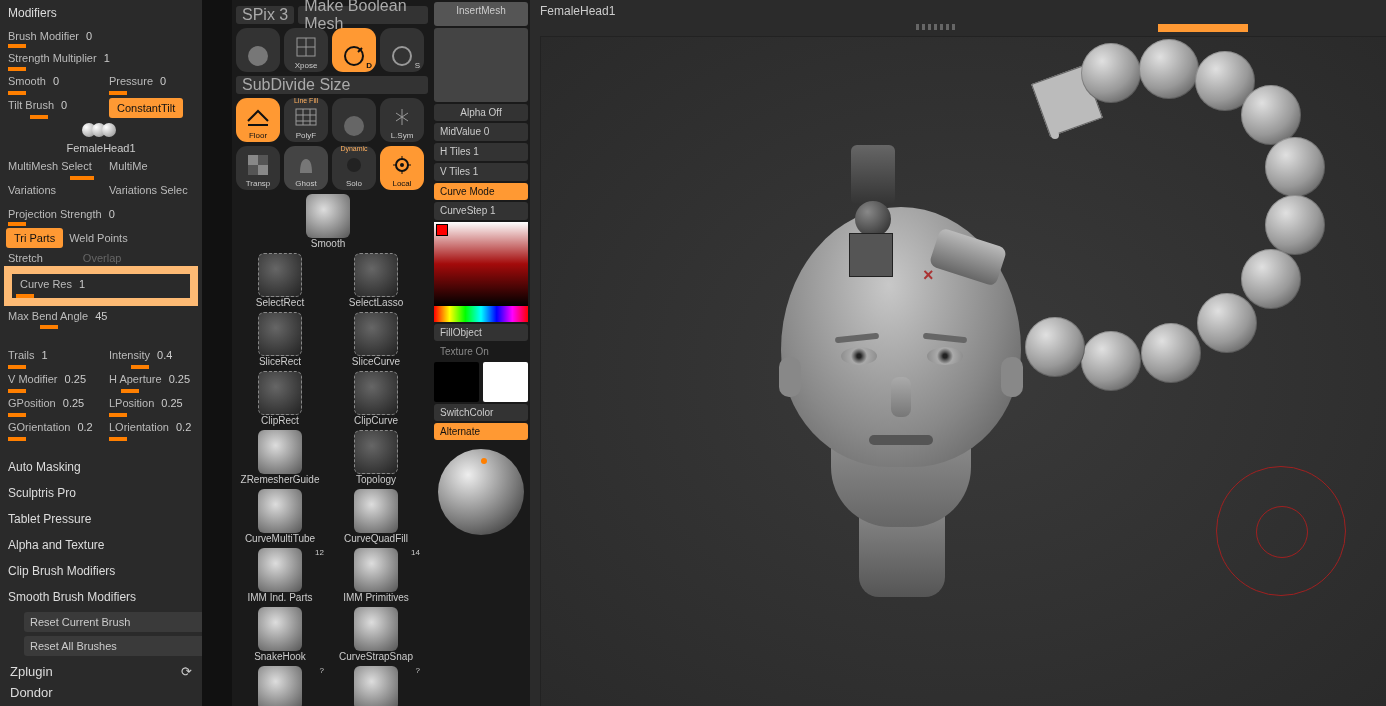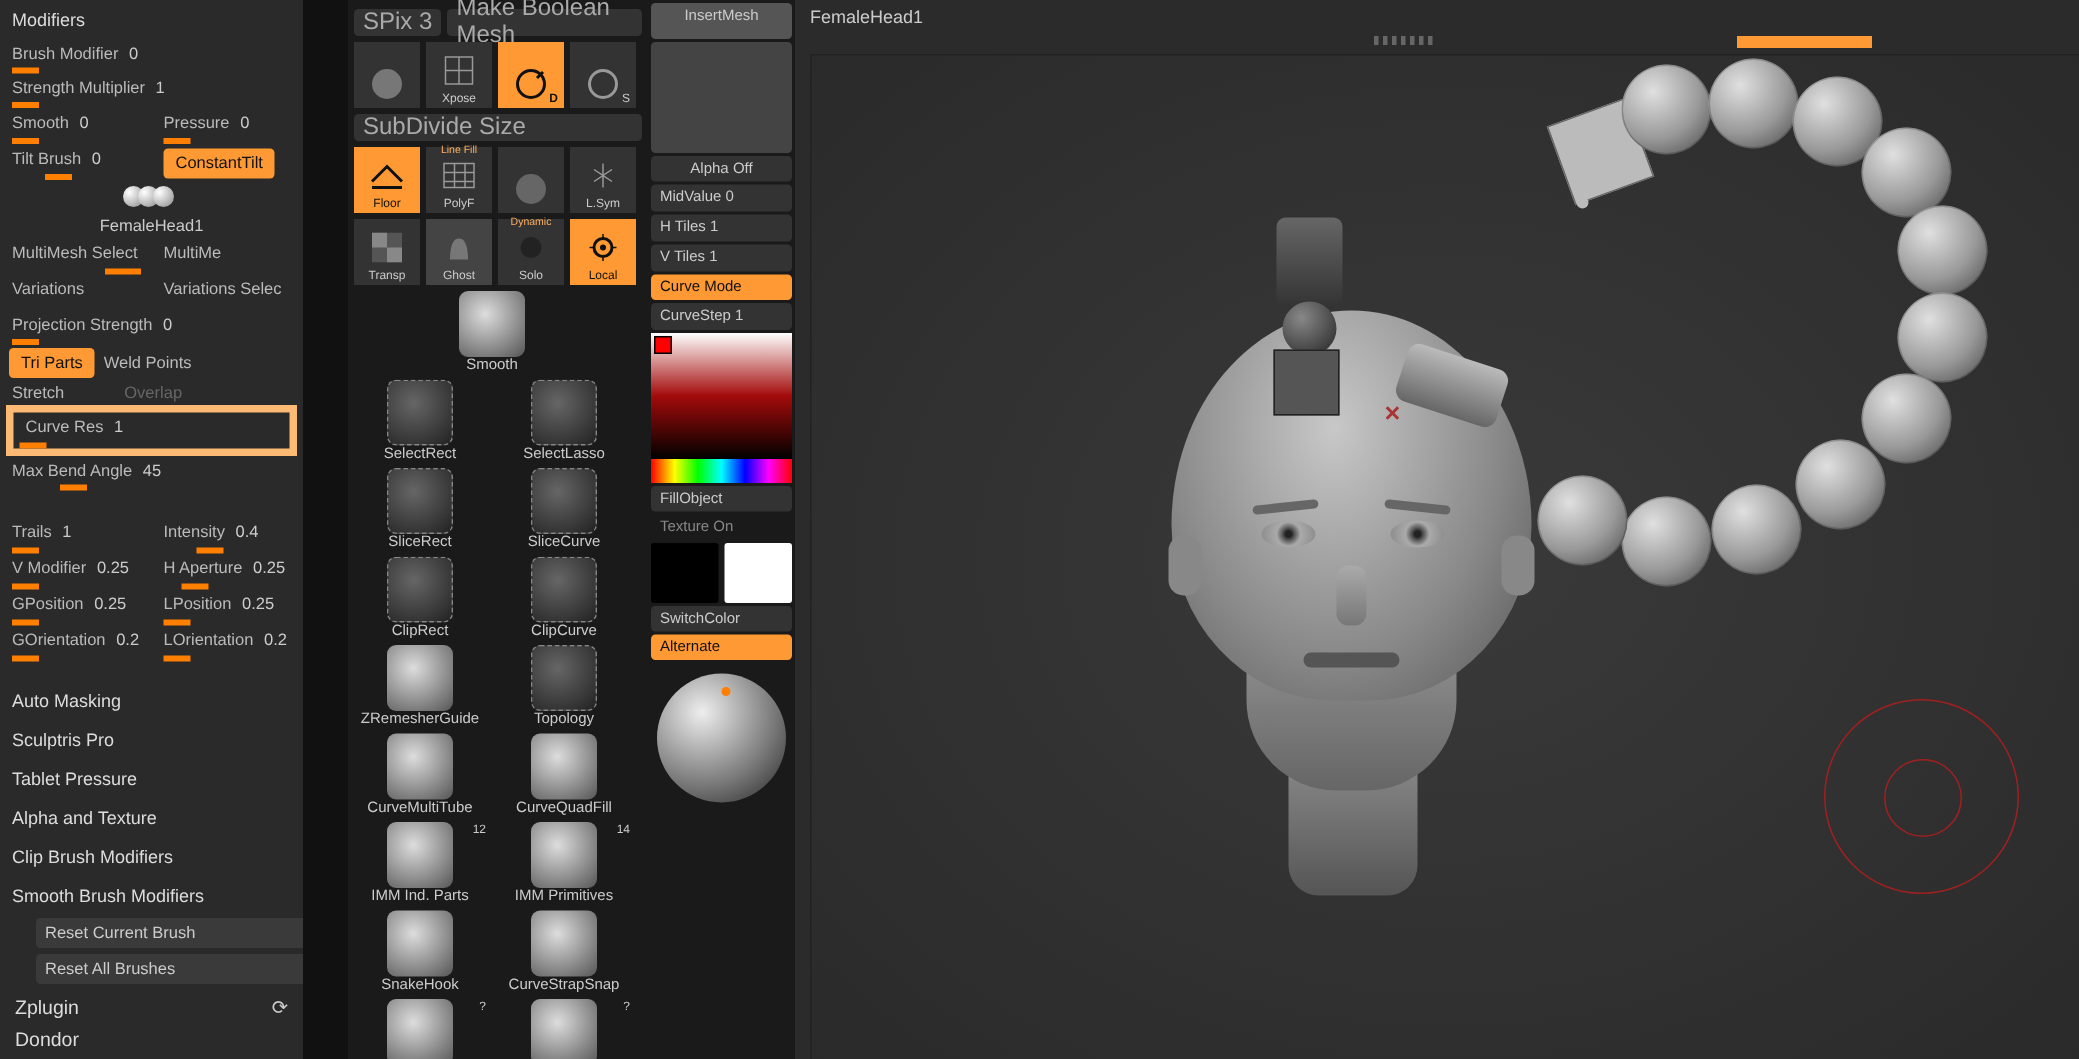--- a/index.html
+++ b/index.html
@@ -8,28 +8,28 @@
   .slider-row { padding:4px 8px 2px 8px; position:relative; height:24px; }
   .slider-label { color:#bbb; font-size:11px; }
   .slider-val { color:#ccc; margin-left:4px; }
   .slider-thumb { position:absolute; bottom:0; width:18px; height:4px; background:#ff7f00; }
   .two-col { display:flex; }
   .two-col > div { flex:1; }
   .btn { display:inline-block; padding:4px 8px; border-radius:3px; font-size:11px; color:#111; }
   .btn-orange { background:#ff9933; color:#111; }
   .btn-block { display:block; width:calc(100% - 16px); margin:2px 24px; padding:4px 6px; background:#3a3a3a; color:#ccc; border-radius:3px; }
   .section-head { padding:6px 8px; color:#ddd; font-size:12px; }
-  .highlight-box { border:5px solid #fdba74; margin:0 4px; }
+  .highlight-box { border:8px solid #fdba74; margin:0 4px; }
   .brush-preview { height:40px; display:flex; flex-direction:column; align-items:center; justify-content:flex-end; color:#ccc; font-size:11px; padding-bottom:2px; position:relative; }
   .brush-preview .spheres { position:absolute; top:4px; display:flex; gap:-4px; }
   .brush-preview .sph { width:14px; height:14px; border-radius:50%; background:radial-gradient(circle at 30% 30%, #fff, #888); margin-left:-4px; }
 
   .mid-panel { width:200px; background:#1a1a1a; display:flex; flex-direction:column; padding-top:4px; }
   .mid-row { display:flex; gap:4px; padding:2px 4px; }
-  .icon-cell { width:44px; height:44px; background:#333; border-radius:0; display:flex; flex-direction:column; align-items:center; justify-content:flex-end; color:#ccc; font-size:8px; padding-bottom:2px; position:relative; }
+  .icon-cell { width:44px; height:44px; background:#333; border-radius:11px; display:flex; flex-direction:column; align-items:center; justify-content:flex-end; color:#ccc; font-size:8px; padding-bottom:2px; position:relative; }
   .icon-cell.orange { background:#ff9933; color:#111; }
   .icon-cell .ic { width:24px; height:24px; margin-bottom:2px; display:flex; align-items:center; justify-content:center; }
   .wide-cell { flex:1; background:#333; border-radius:3px; height:18px; display:flex; align-items:center; padding:0 6px; color:#aaa; font-size:16px; }
   .brush-item { display:flex; flex-direction:column; align-items:center; width:96px; padding:2px 0; color:#ccc; font-size:10px; }
   .brush-item .thumb { width:44px; height:44px; border-radius:6px; background:radial-gradient(circle at 40% 35%, #ddd, #555); }
   .brush-item .thumb.dark { background:radial-gradient(circle at 40% 35%, #666, #222); border:1px dashed #888; }
   .brush-list { display:flex; flex-wrap:wrap; }
   .notch { position:absolute; top:2px; right:4px; color:#ccc; font-size:8px; }
 
   .right-panel { width:98px; background:#1a1a1a; display:flex; flex-direction:column; gap:2px; padding:2px; }

